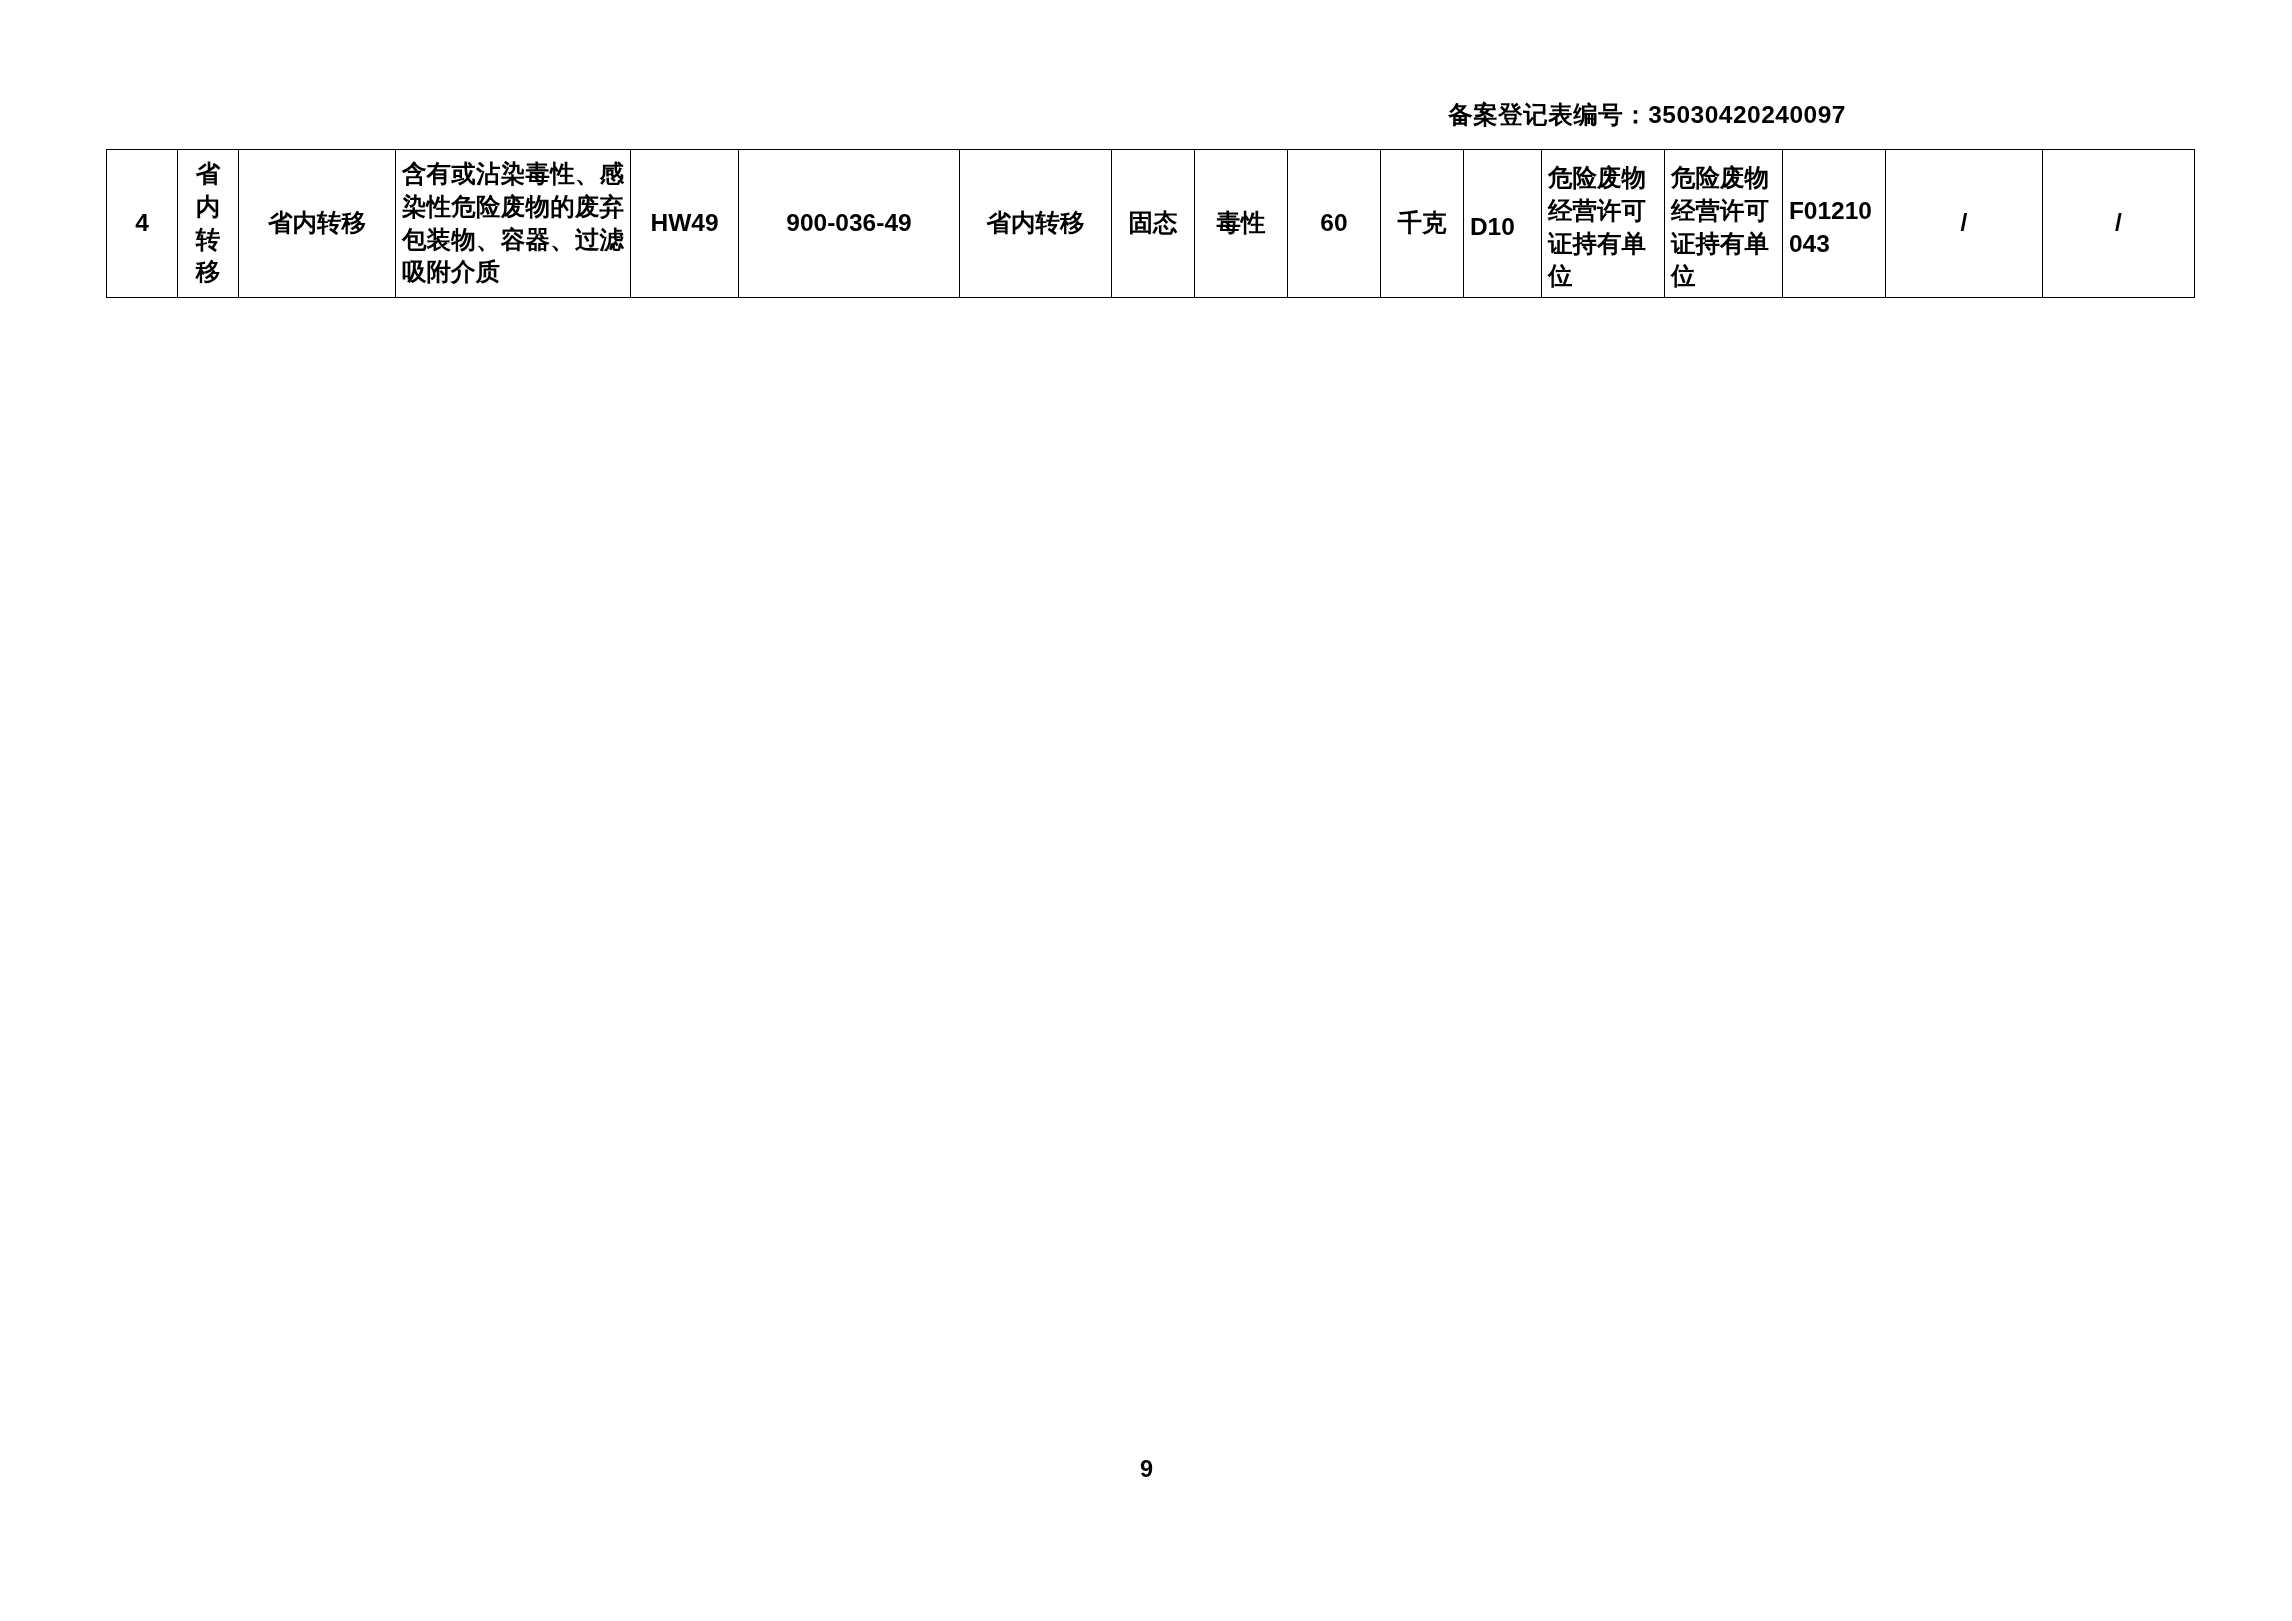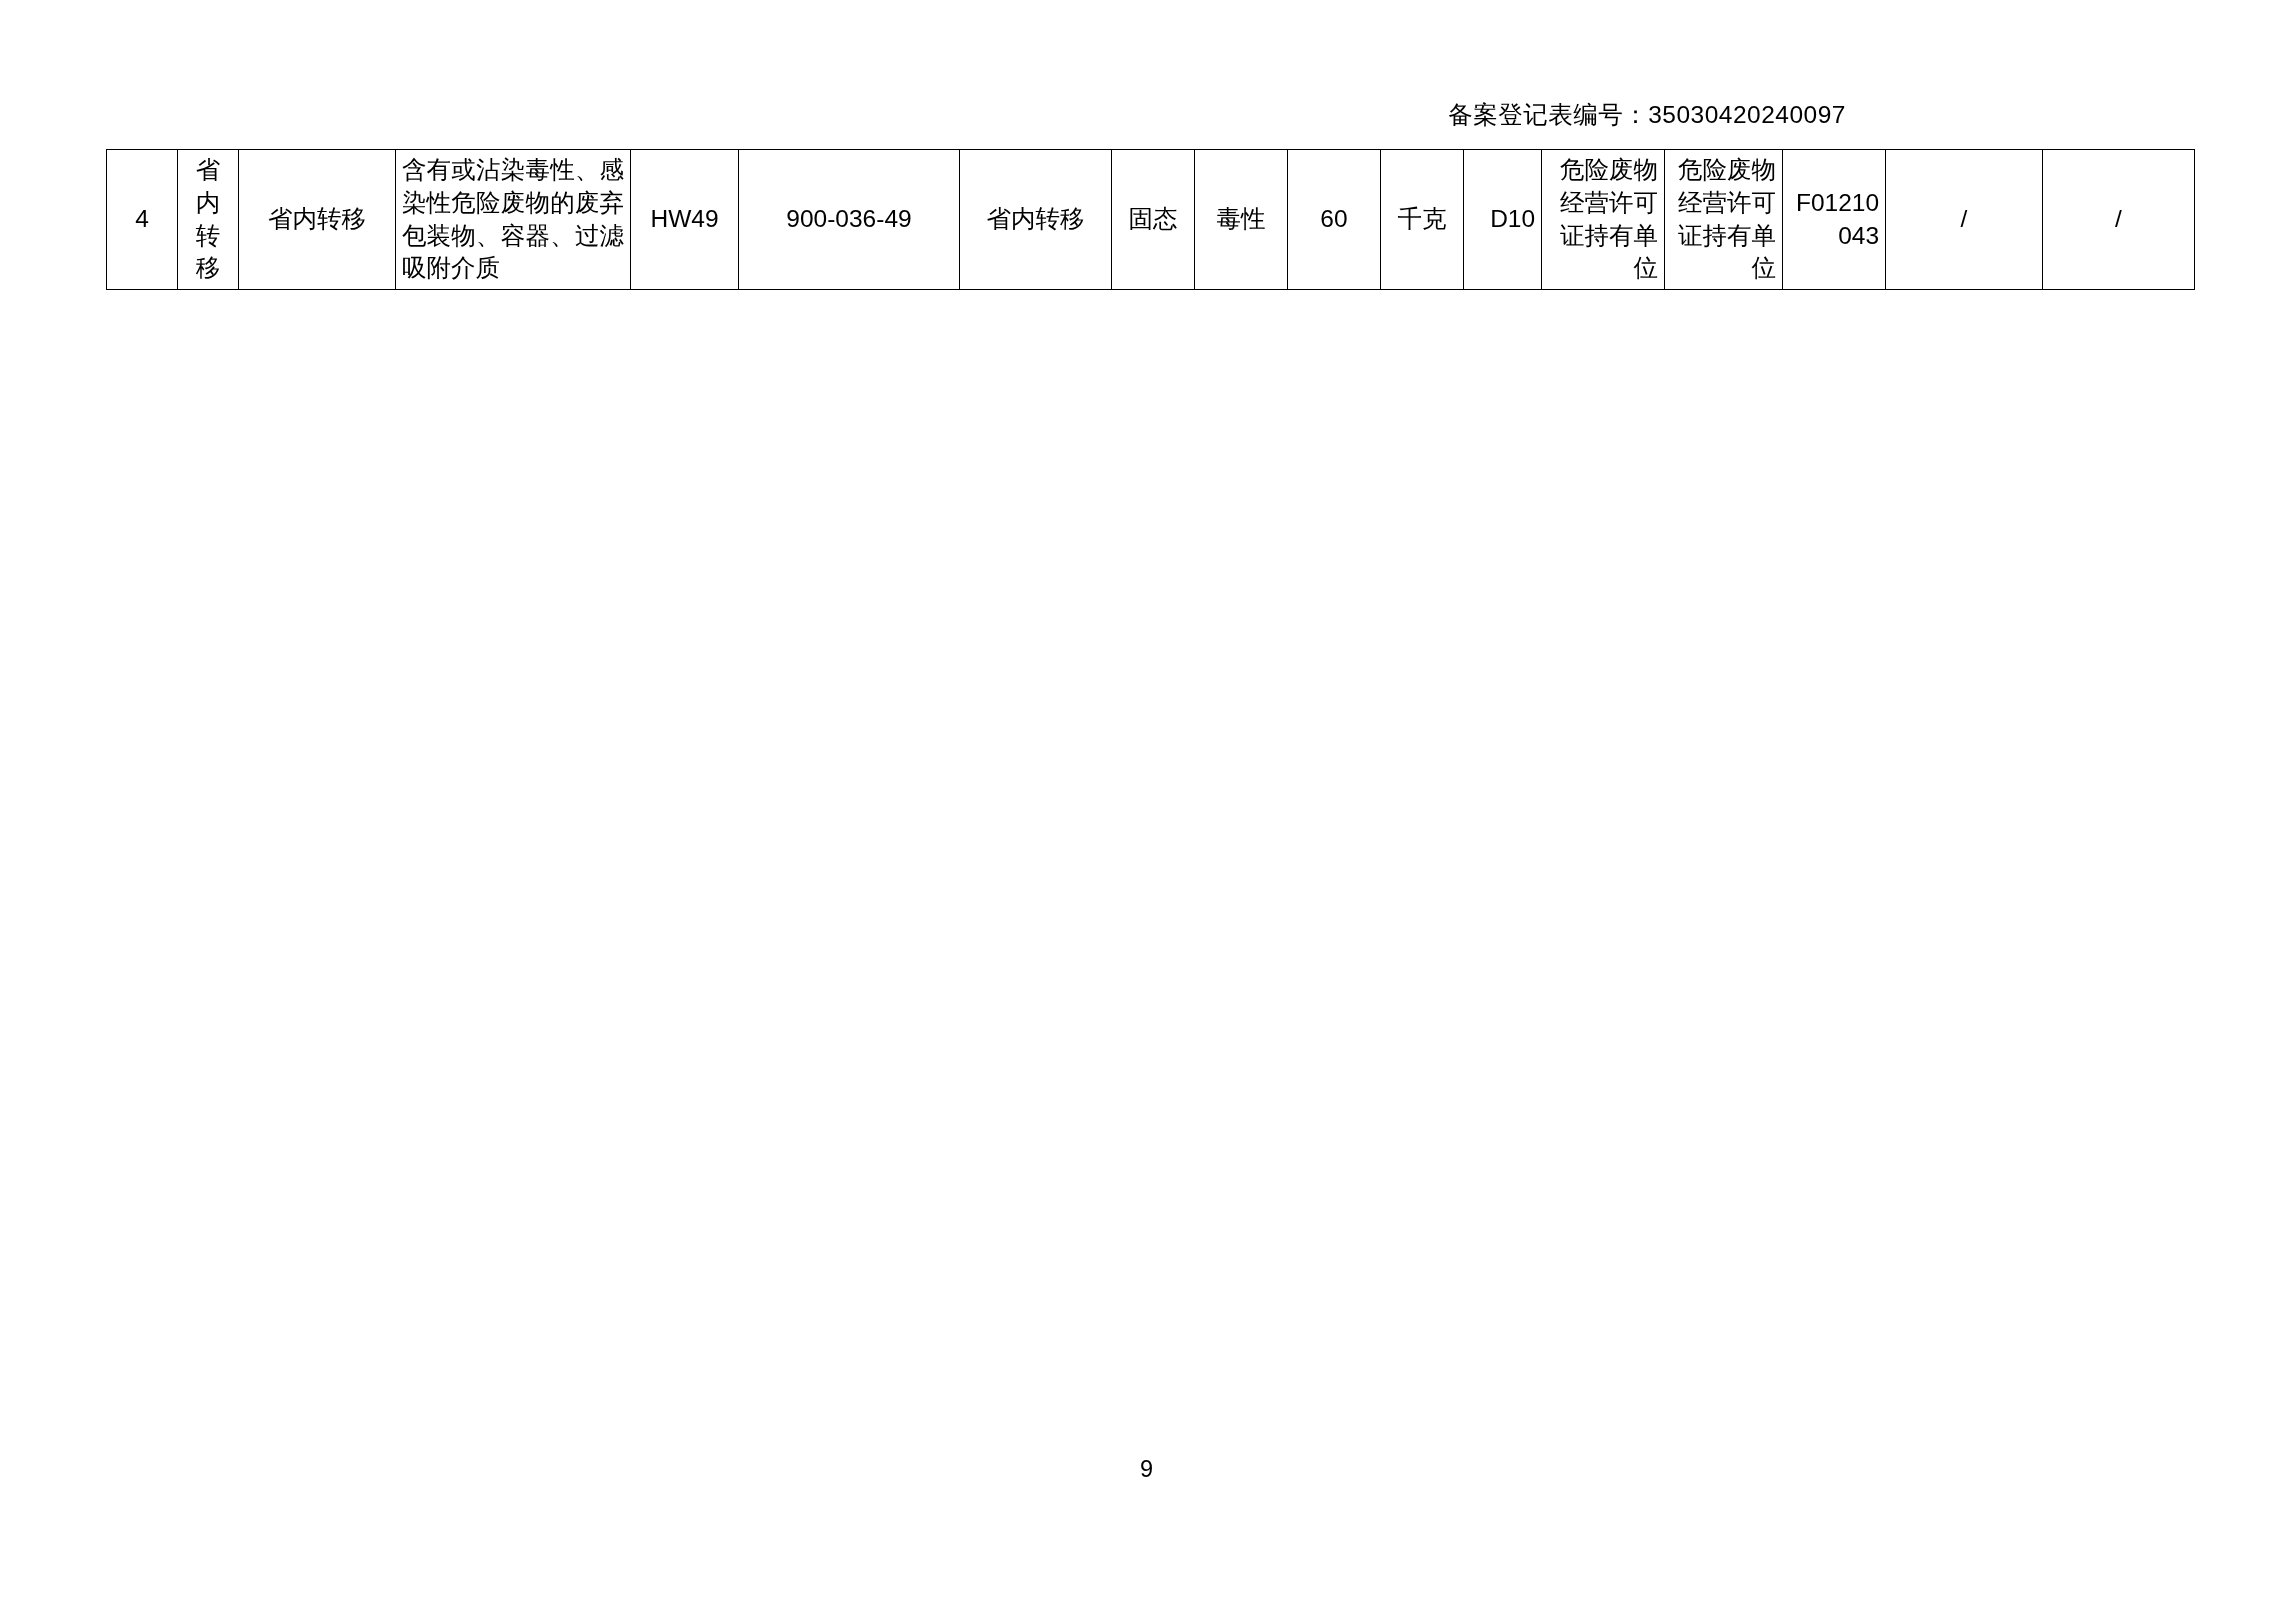--- a/index.html
+++ b/index.html
@@ -13,20 +13,21 @@
     font-family: "Liberation Sans", sans-serif;
     color: #000000;
     position: relative;
     overflow: hidden;
   }
   .page {
     position: relative;
     width: 1949px;
     height: 1621px;
     box-sizing: border-box;
+    font-weight: bold;
   }
   .doc-header {
     position: absolute;
     top: 98px;
     right: 103px;
     font-size: 24.5px;
     letter-spacing: 0.5px;
     white-space: nowrap;
     font-family: "Liberation Sans", sans-serif;
   }
@@ -80,23 +81,24 @@
     word-break: break-all;
     text-align: right;
   }
   .cell-justify {
     text-align: justify;
     text-align-last: left;
     line-height: 1.34;
     display: block;
   }
   .cell-left {
-    text-align: right;
+    text-align: left;
     line-height: 1.34;
     display: block;
+    margin-top: 8px;
   }
   .slash {
     font-size: 24.5px;
   }
   .page-number {
     position: absolute;
     top: 1456px;
     left: 0;
     width: 2293px;
     text-align: center;

